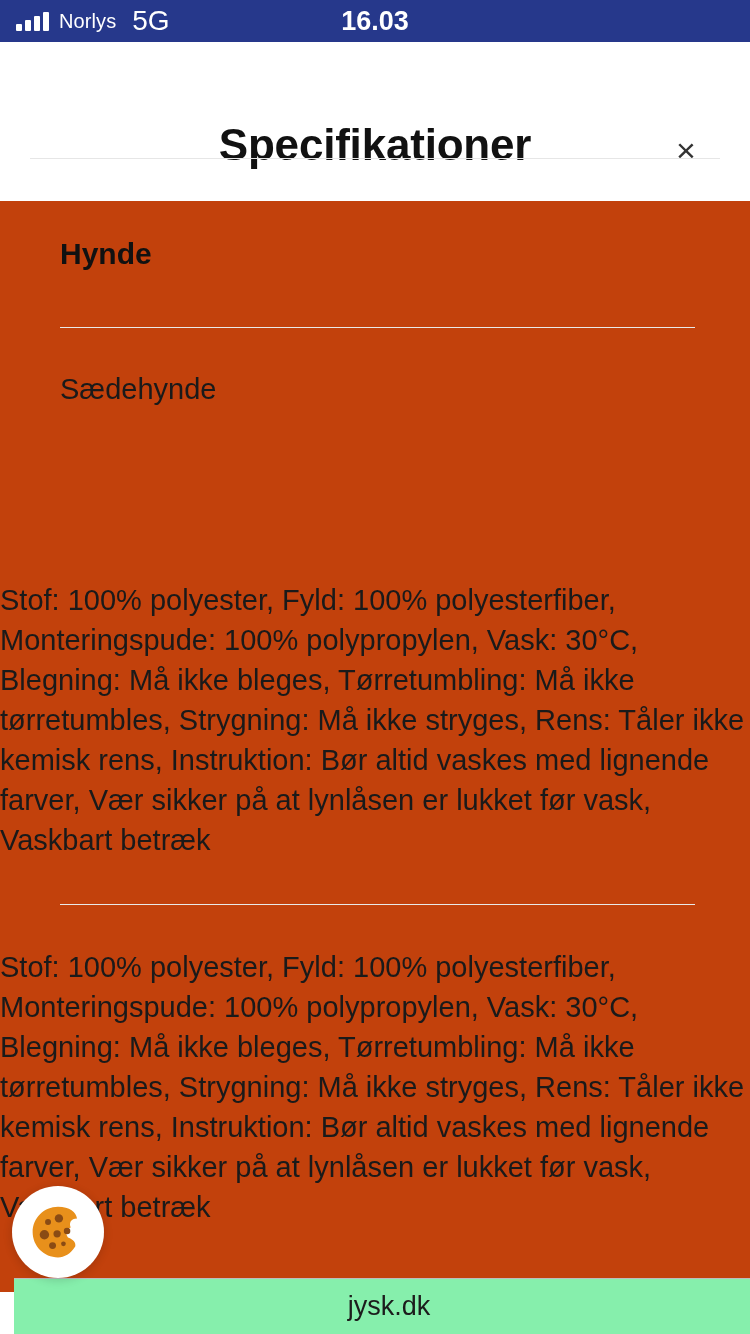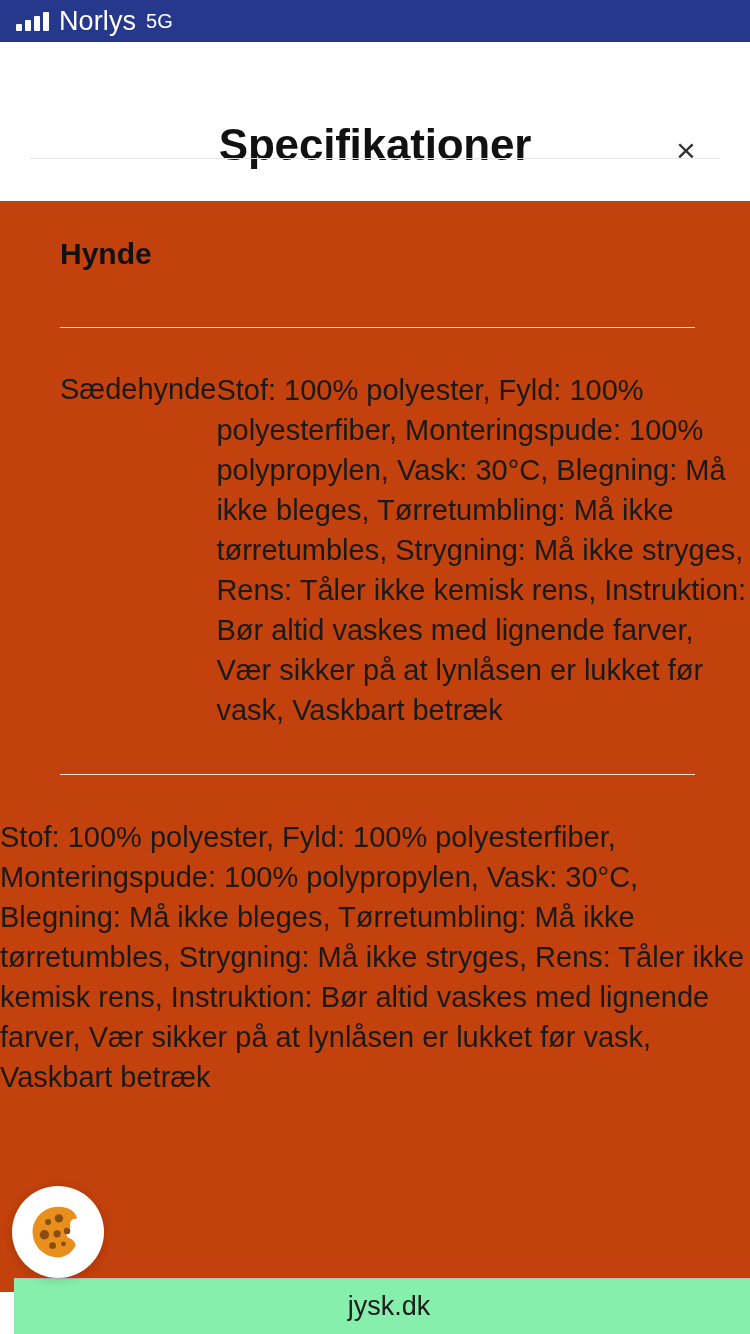--- a/index.html
+++ b/index.html
@@ -49,28 +49,28 @@
     width: 6px;
     background: #ffffff;
     border-radius: 1px;
   }
   .signal-bars i:nth-child(1) { height: 7px; }
   .signal-bars i:nth-child(2) { height: 11px; }
   .signal-bars i:nth-child(3) { height: 15px; }
   .signal-bars i:nth-child(4) { height: 19px; }
 
   .carrier {
-    font-size: 27px;
+    font-size: 20px;
     letter-spacing: 0.1px;
     line-height: 1;
   }
   .network {
-    font-size: 20px;
-    line-height: 1;
-    margin-left: 0;
+    font-size: 28px;
+    line-height: 1;
+    margin-left: 6px;
   }
 
   .sb-center {
     position: absolute;
     left: 0; right: 0;
     text-align: center;
     font-size: 27px;
     font-weight: bold;
     line-height: 1;
   }
@@ -202,20 +202,21 @@
   .section-divider {
     margin: 56px 0 0 60px;
     width: 635px;
     height: 1px;
     background: #e9e9e9;
   }
 
   .spec-row {
     display: flex;
     padding: 42px 0 0 0;
+    flex-direction: column;
   }
   .spec-label {
     flex: 0 0 210px;
     padding-left: 60px;
     font-size: 29px;
     color: #1a1a1a;
     line-height: 1.35;
   }
   .spec-value {
     flex: 1 1 auto;
@@ -278,20 +279,21 @@
       <span class="signal-bars">
         <i></i>
           <i></i>
           <i></i>
           <i></i>
       </span>
       <span class="carrier">Norlys</span>
       <span class="network">5G</span>
     </div>
 
+    <div class="sb-center">16.03</div>
 
   </div>
 
   <div id="modal-header">
     <div id="modal-title">Specifikationer</div>
     <button id="close-button">×</button>
   </div>
   <div id="header-divider"></div>
 
   <div id="content">

